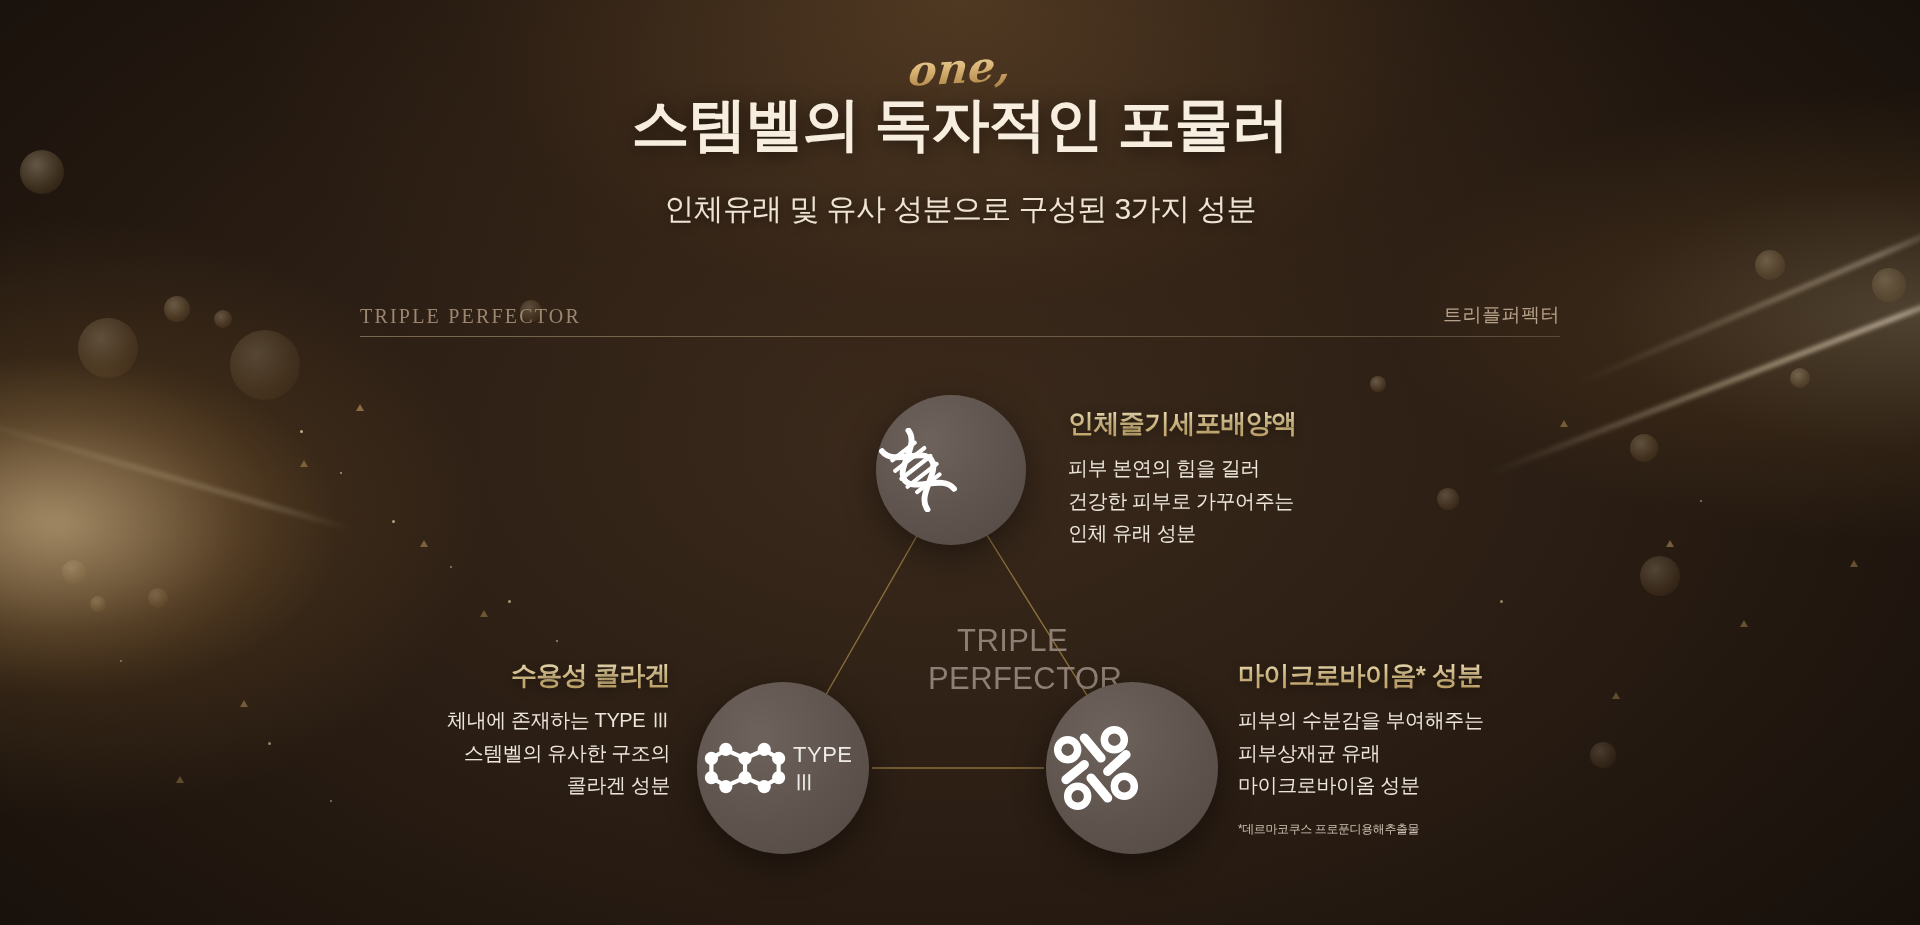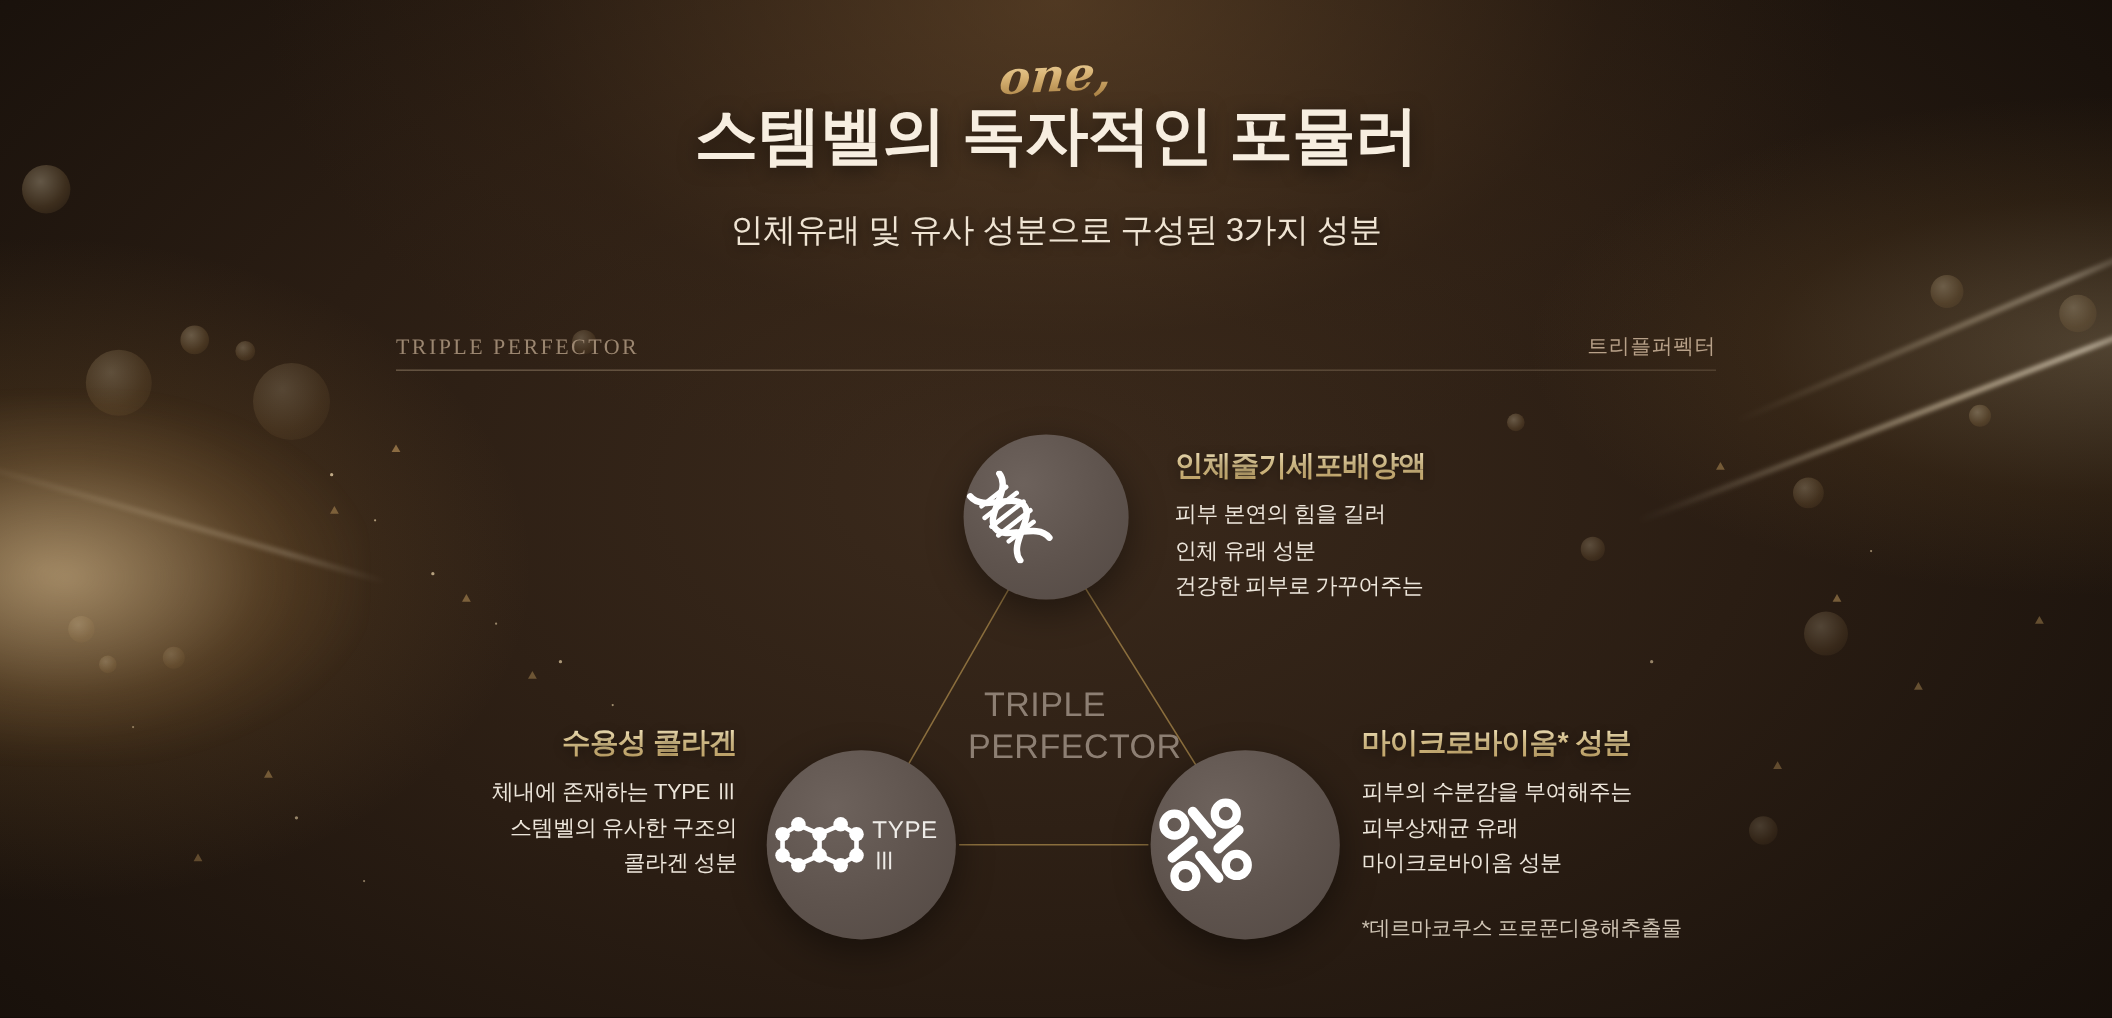--- a/index.html
+++ b/index.html
@@ -123,23 +123,23 @@
     align-items:center;
     justify-content:flex-start;
     flex-direction:row;
   }
   .node-top{ width:150px; height:150px; left:876px; top:395px; }
   .node-left{ width:172px; height:172px; left:697px; top:682px; }
   .node-right{ width:172px; height:172px; left:1046px; top:682px; }
 
   .center-label{
     position:absolute;
-    left:880px; top:622px;
+    left:928px; top:622px;
     width:140px;
-    text-align:center;
+    text-align:right;
     font-size:31px;
     line-height:1.22;
     color:#8d7f73;
     letter-spacing:0.4px;
   }
 
   .type-label{
     color:#efece8;
     font-size:22px;
     letter-spacing:0.5px;
@@ -160,22 +160,22 @@
     text-shadow:0 2px 10px rgba(0,0,0,0.35);
   }
   .txt-body{
     margin-top:13px;
     font-size:20px;
     line-height:1.62;
     color:#ece5da;
     letter-spacing:-0.4px;
   }
   .txt-note{
-    margin-top:30px;
-    font-size:19px;
+    margin-top:20px;
+    font-size:12px;
     color:#cfc4b4;
     letter-spacing:-0.4px;
   }
   .block-top{ left:1068px; top:408px; text-align:left; }
   .block-right{ left:1238px; top:660px; text-align:left; }
   .block-left{ left:386px; top:660px; width:284px; text-align:right; }
 </style>
 </head>
 <body>
 
@@ -318,22 +318,22 @@
           <circle cx="38" cy="94" r="12"></circle>
           <circle cx="26" cy="38" r="12"></circle>
         </g>
       </svg>
     </div>
 
     <div class="txt block-top">
       <div class="txt-title">인체줄기세포배양액</div>
       <div class="txt-body">
         <div>피부 본연의 힘을 길러</div>
+        <div>건강한 피부로 가꾸어주는</div>
         <div>인체 유래 성분</div>
-        <div>건강한 피부로 가꾸어주는</div>
       </div>
     </div>
 
     <div class="txt block-right">
       <div class="txt-title">마이크로바이옴* 성분</div>
       <div class="txt-body">
         <div>피부의 수분감을 부여해주는</div>
         <div>피부상재균 유래</div>
         <div>마이크로바이옴 성분</div>
       </div>

